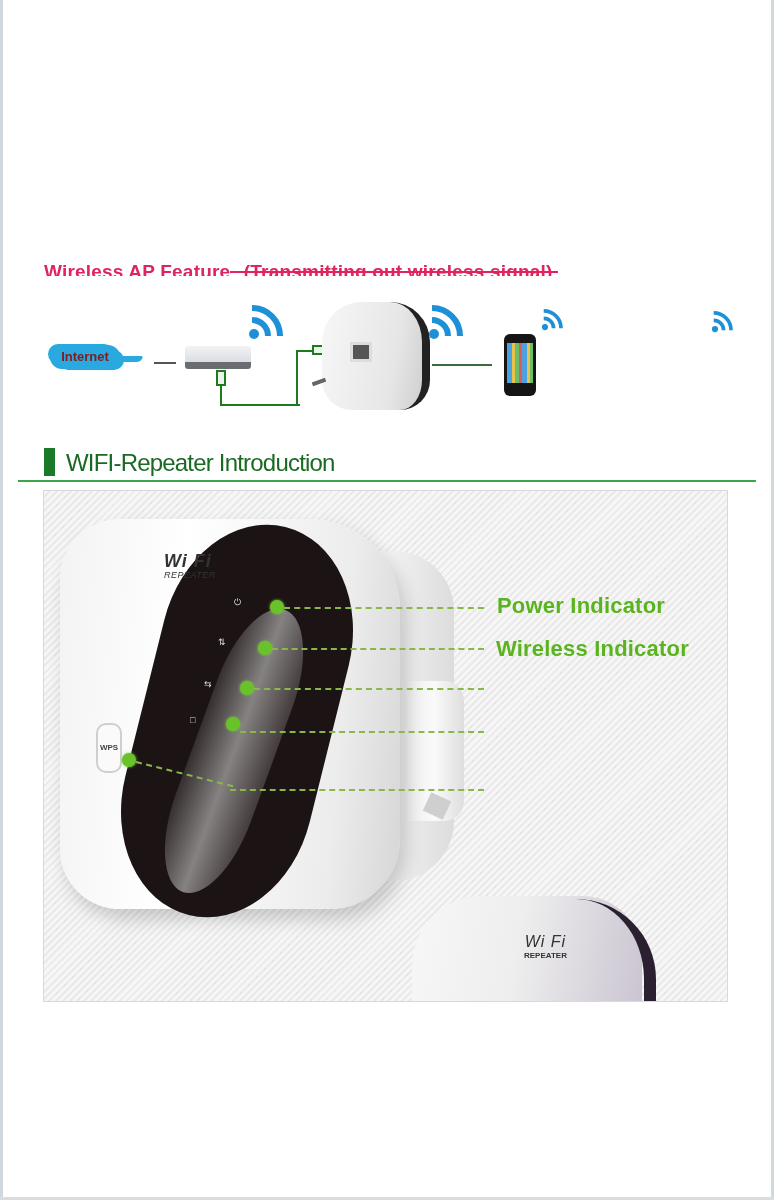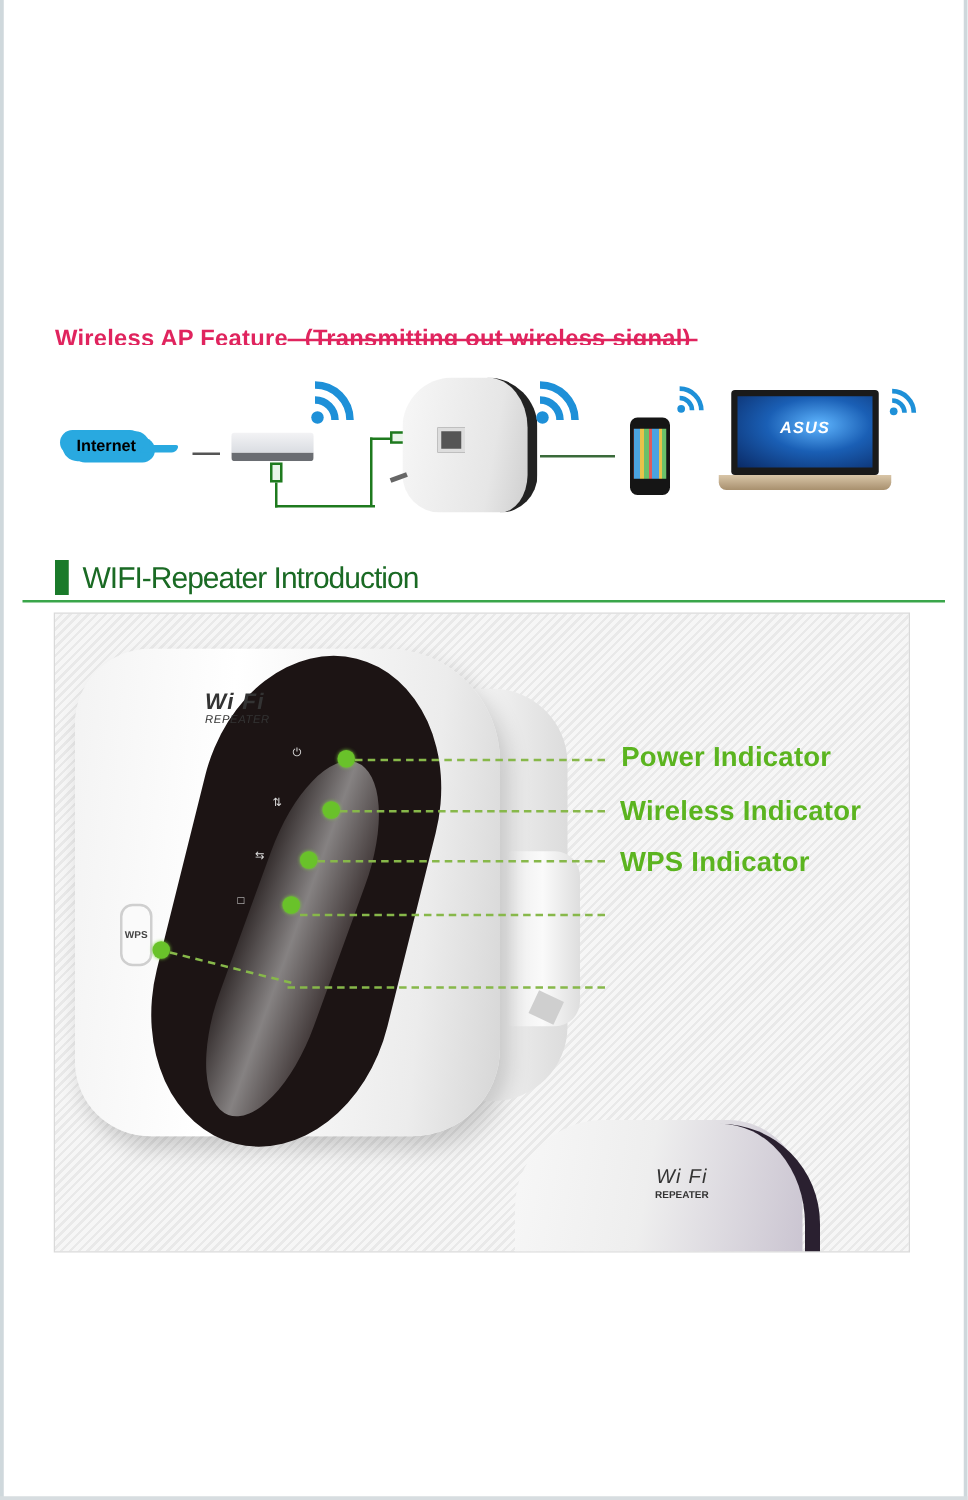--- a/index.html
+++ b/index.html
@@ -18,21 +18,21 @@
     font-size: 19px; font-weight: bold; color: #e0245e; letter-spacing: 0.2px;
     line-height: 40px;
   }
   .ap-title .main { margin-top: -12px; display: inline-block; }
   .ap-underline { position: absolute; left: 230px; top: 271px; width: 328px; height: 2px; background: #e0245e; }
 
   .diagram { position: absolute; left: 0; top: 290px; width: 774px; height: 140px; }
   .cloud {
     position: absolute; left: 50px; top: 55px; width: 70px; height: 24px;
     background: #29a9e0; border-radius: 14px;
-    color: #000000; font-size: 13px; font-weight: bold; text-align: center; line-height: 24px;
+    color: #7f1d1d; font-size: 13px; font-weight: bold; text-align: center; line-height: 24px;
     box-shadow: 6px 3px 0 -2px #29a9e0, -4px -3px 0 -2px #29a9e0;
   }
   .cloud-tail { position: absolute; left: 114px; top: 66px; width: 28px; height: 6px; background: #29a9e0; border-radius: 0 8px 8px 0; transform: skewX(-30deg); }
   .line-gray { position: absolute; height: 2px; background: #555; }
   .router {
     position: absolute; left: 185px; top: 56px; width: 66px; height: 16px;
     background: linear-gradient(#f3f3f5, #dadde2); border-radius: 3px;
     border-bottom: 7px solid #6a6d72;
   }
   .cable { position: absolute; border: 2px solid #1e7a1e; }
@@ -163,26 +163,20 @@
 
   <div class="phone">
     <div class="screen"></div>
   </div>
   <svg class="wifi" style="left:540px; top:16px;" width="26" height="26" viewBox="0 0 42 42">
     <circle cx="8" cy="34" r="5" fill="#1e90d8"></circle>
     <path d="M6 20 A16 16 0 0 1 22 36" stroke="#1e90d8" stroke-width="6" fill="none"></path>
     <path d="M6 8 A28 28 0 0 1 34 36" stroke="#1e90d8" stroke-width="6" fill="none"></path>
   </svg>
 
-  <div class="laptop">
-    <div class="lid">
-      <div class="screen">ASUS</div>
-    </div>
-    <div class="base"></div>
-  </div>
   <svg class="wifi" style="left:710px; top:18px;" width="26" height="26" viewBox="0 0 42 42">
     <circle cx="8" cy="34" r="5" fill="#1e90d8"></circle>
     <path d="M6 20 A16 16 0 0 1 22 36" stroke="#1e90d8" stroke-width="6" fill="none"></path>
     <path d="M6 8 A28 28 0 0 1 34 36" stroke="#1e90d8" stroke-width="6" fill="none"></path>
   </svg>
 </div>
 
 <div class="intro-bar"></div>
 <div class="intro-title">WIFI-Repeater Introduction</div>
 <div class="intro-rule"></div>
@@ -215,21 +209,20 @@
 
   <div class="dash" style="left:240px; top:116px; width:200px;"></div>
   <div class="dash" style="left:228px; top:157px; width:212px;"></div>
   <div class="dash" style="left:210px; top:197px; width:230px;"></div>
   <div class="dash" style="left:196px; top:240px; width:244px;"></div>
   <div class="dash" style="left:92px; top:270px; width:100px; transform: rotate(14deg); transform-origin: left;"></div>
   <div class="dash" style="left:186px; top:298px; width:254px;"></div>
 
   <div class="label" style="left:453px; top:102px;">Power Indicator</div>
   <div class="label" style="left:452px; top:145px;">Wireless Indicator</div>
-  <div class="label" style="left:452px; top:186px;">WPS Indicator</div>
 
   <div class="device2"></div>
   <div class="device2-edge"></div>
   <div class="logo2">
     <div class="wifi-text">Wi Fi</div>
     <div class="rep">REPEATER</div>
   </div>
 </div>
 
 </body></html>

